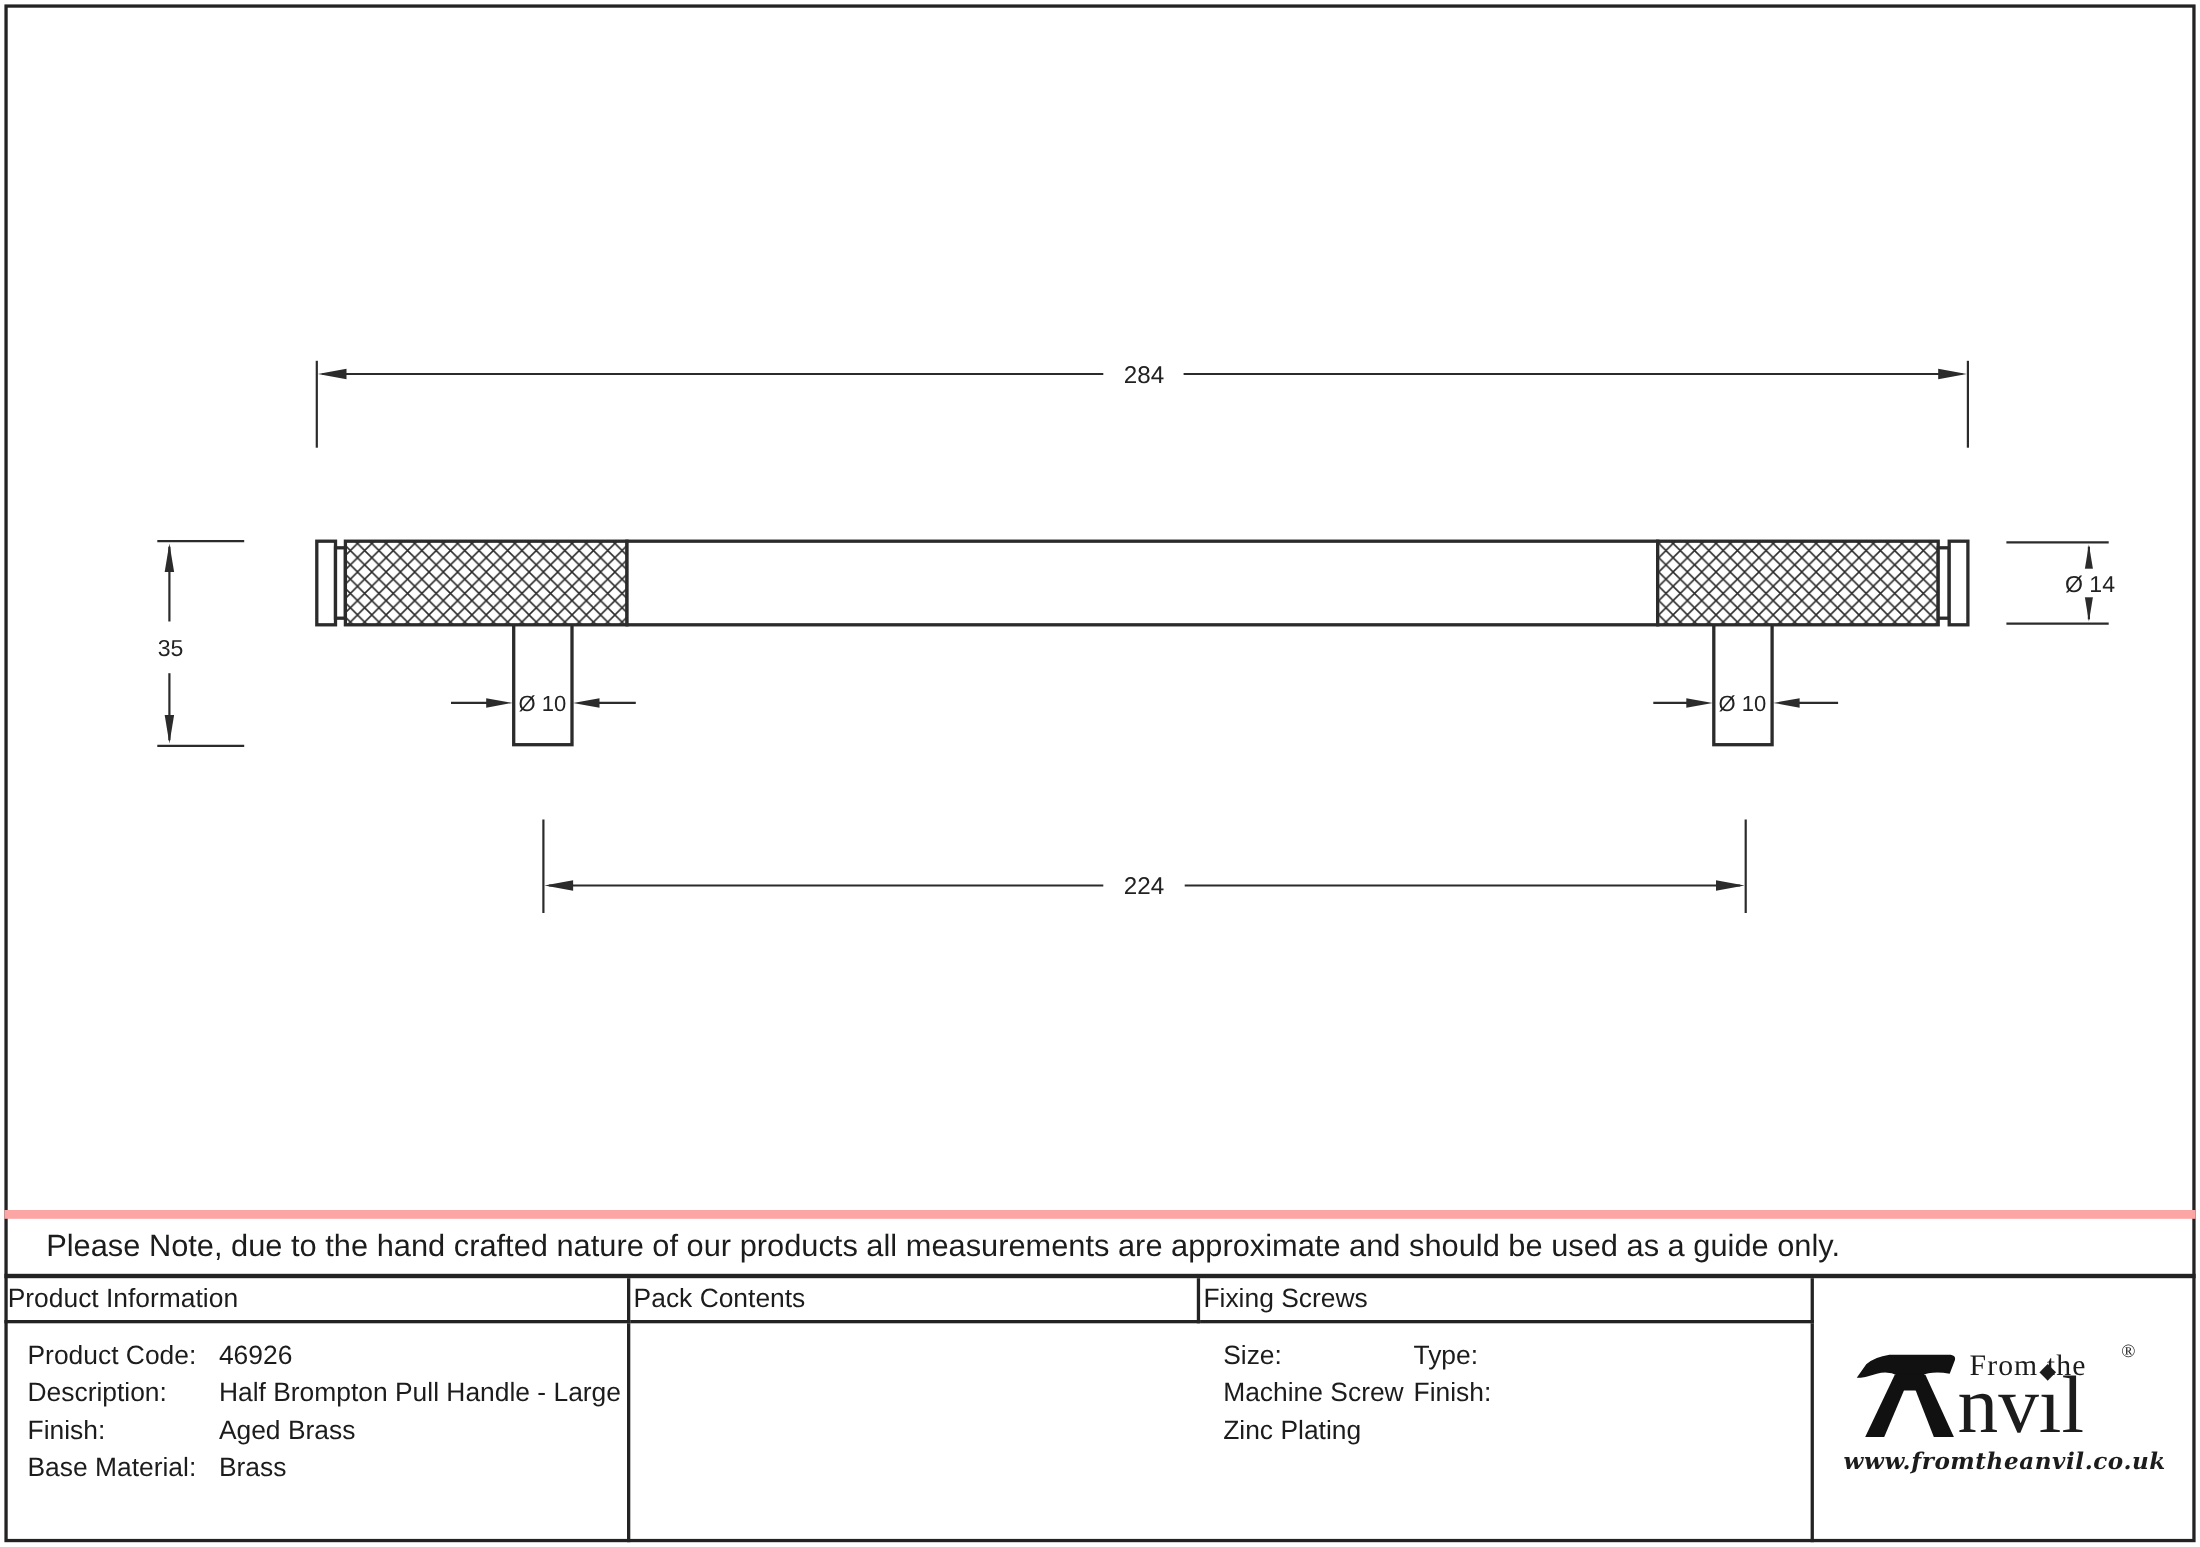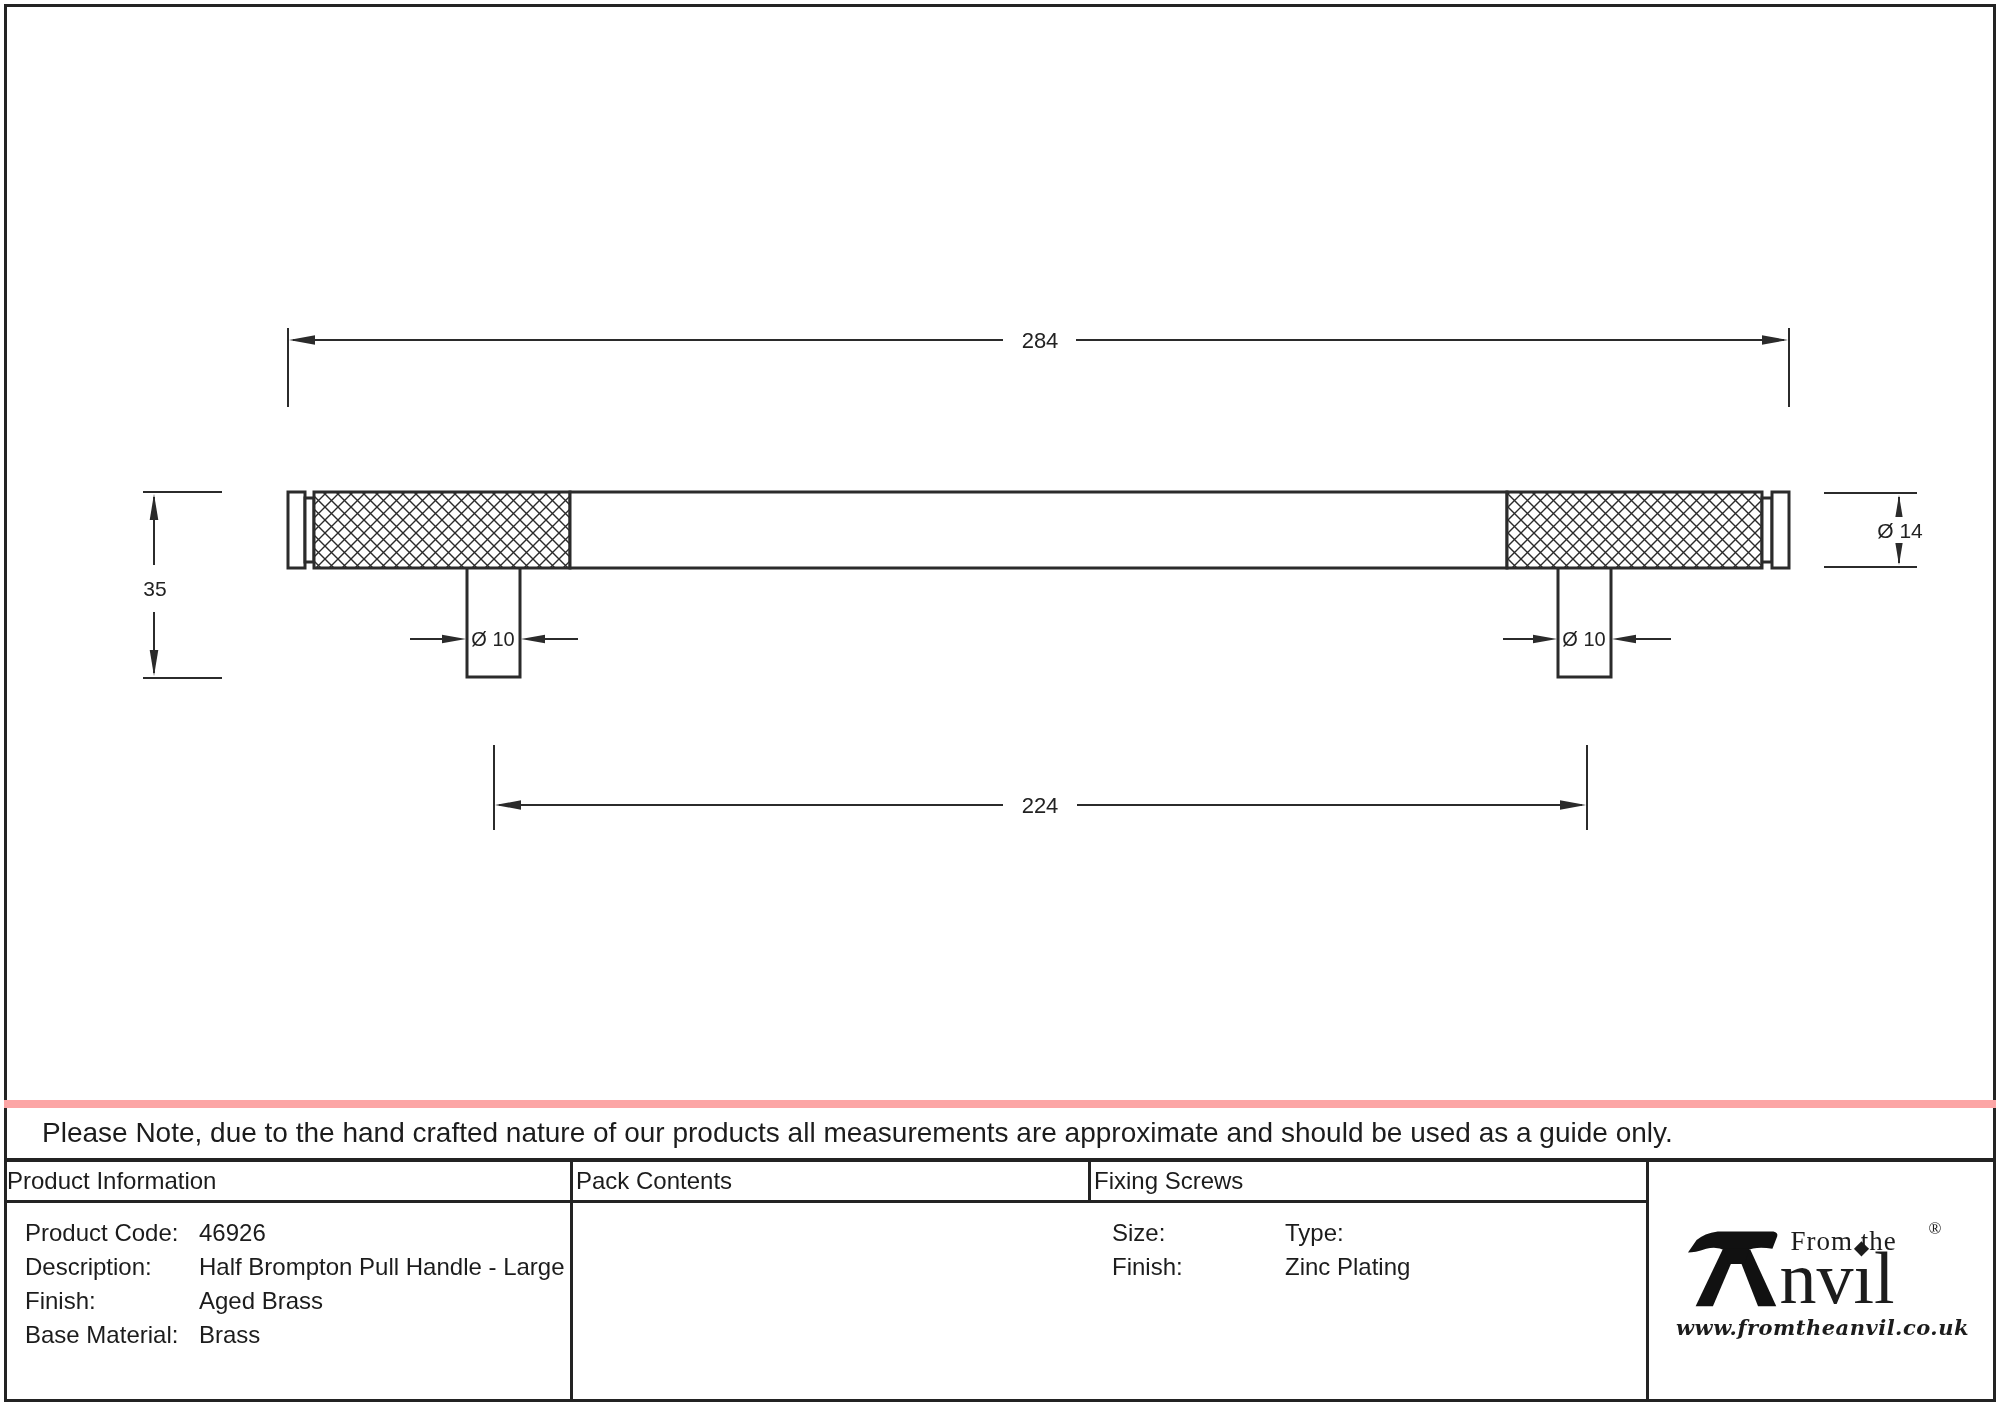--- a/index.html
+++ b/index.html
@@ -207,20 +207,21 @@
       <div>Base Material:</div>
       <div>Brass</div>
     </div>
   </div>
 
 
   <div class="cell v-div body-pad" style="grid-column:3; grid-row:2;">
     <div class="fs-grid">
       <div>Size:</div>
       <div>Type:</div>
+      <div>Machine Screw</div>
       <div>Finish:</div>
       <div>Zinc Plating</div>
     </div>
   </div>
 
   <div class="cell logo-cell">
     <div class="logo">
       <svg class="anvil-svg" width="96" height="84" viewBox="0 0 100 86">
         <path fill="#111111" d="M1,28 L10,15 Q18,8 32,6 L90,6 Q95,7 94,11 L89,24
                  Q72,21 62,26 L40,26 Q31,21 20,24 Q8,28 1,28 Z"></path>

